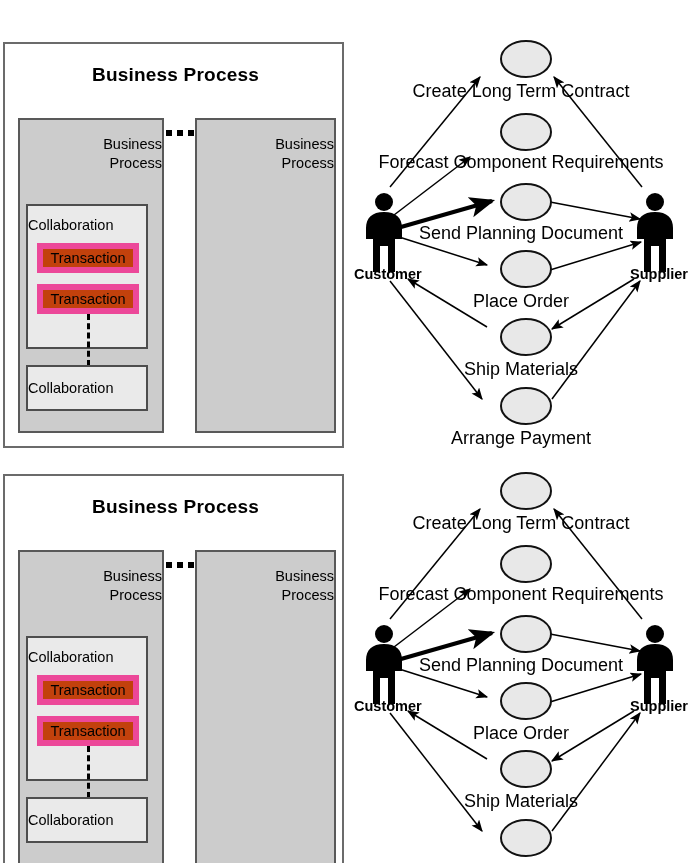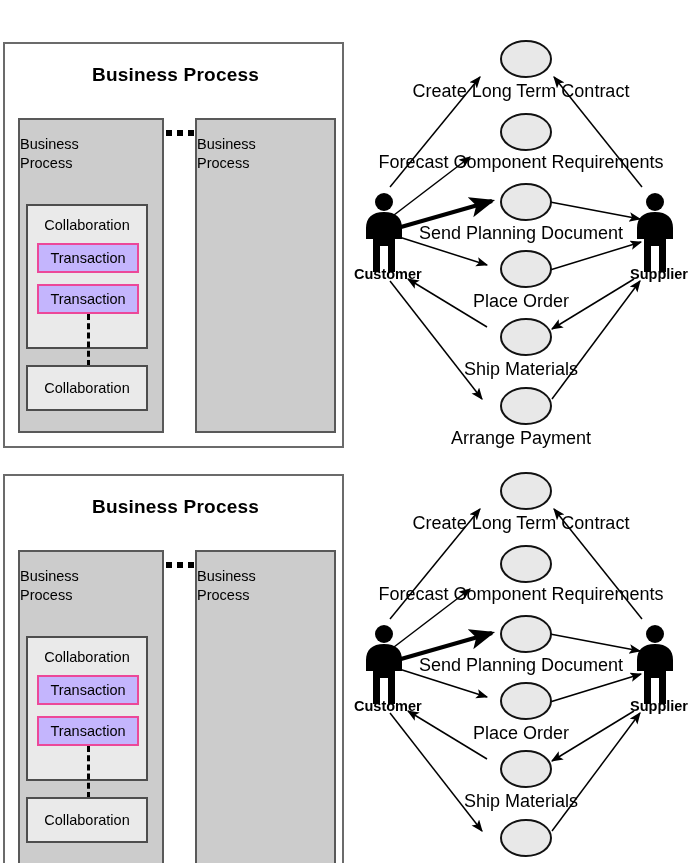--- a/index.html
+++ b/index.html
@@ -66,21 +66,21 @@
     left: 190px;
     top: 74px;
     width: 141px;
     height: 315px;
   }
   .bp-col-label {
     position: absolute;
     left: 0;
     top: 15px;
     width: 100%;
-    text-align: left;
+    text-align: right;
     font-size: 14.5px;
     line-height: 19px;
   }
 
   .ellipsis-dots {
     position: absolute;
     left: 161px;
     top: 82px;
     width: 28px;
     height: 14px;
@@ -112,30 +112,29 @@
     left: 21px;
     top: 321px;
     width: 122px;
     height: 46px;
   }
   .collab-label {
     position: absolute;
     left: 0;
     top: 10px;
     width: 100%;
-    text-align: center;
     font-size: 14.5px;
     line-height: 18px;
   }
   .collab-b .collab-label { top: 12px; }
 
   .txn {
     position: absolute;
-    background: #c4b5fd;
-    border: 2px solid #ec4899;
+    background: #c2410c;
+    border: 6px solid #ec4899;
     box-sizing: border-box;
     display: flex;
     align-items: center;
     justify-content: center;
     font-size: 14.5px;
   }
   .txn-1 {
     left: 32px;
     top: 199px;
     width: 102px;

